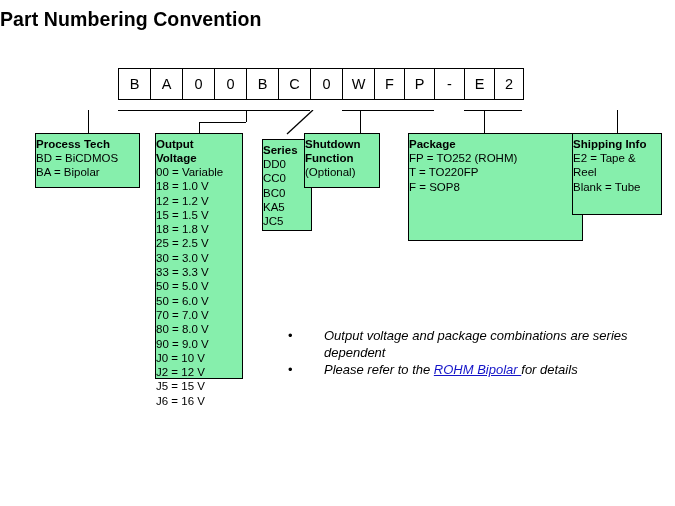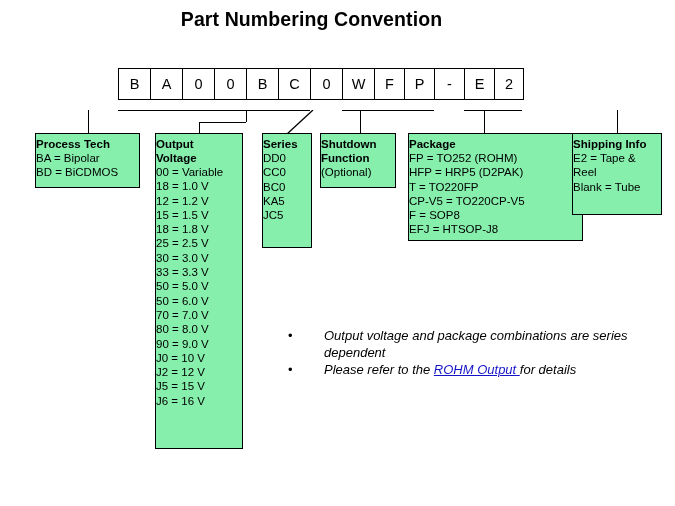--- a/index.html
+++ b/index.html
@@ -11,21 +11,20 @@
     color:#000000;
     overflow:hidden;
     position:relative;
   }
   #stage{position:absolute;left:0;top:0;width:675px;height:506px;}
 
   
   .title{
     position:absolute;
     left:0;top:8px;width:623px;
-    text-align:center;
     font-size:19.5px;
     font-weight:bold;
     letter-spacing:.1px;
   }
 
   
   .pn-strip{
     position:absolute;
     left:118px;top:68px;
     height:32px;
@@ -134,78 +133,75 @@
       <div class="vline" style="left: 360px; top: 110px; height: 23px;"></div>
       <div class="hline" style="left: 374px; top: 110px; width: 60px;"></div>
       <div class="vline" style="left: 484px; top: 110px; height: 23px;"></div>
       <div class="hline" style="left: 464px; top: 110px; width: 58px;"></div>
       <div class="vline" style="left: 617px; top: 110px; height: 23px;"></div>
     </div>
 
   <div id="legend-boxes">
       <div class="lbox" style="left: 35px; top: 133px; width: 105px; height: 55px;">
         <span class="hd">Process Tech</span>
+        <span class="ln">BD = BiCDMOS</span>
         <span class="ln">BA = Bipolar</span>
-        <span class="ln">BD = BiCDMOS</span>
-      </div>
-      <div class="lbox" style="left: 155px; top: 133px; width: 88px; height: 316px;">
+      </div>
+      <div class="lbox" style="left: 155px; top: 133px; width: 88px; height: 246px;">
         <span class="hd">Output</span>
         <span class="hd">Voltage</span>
         <span class="ln">00 = Variable</span>
         <span class="ln">18 = 1.0 V</span>
         <span class="ln">12 = 1.2 V</span>
         <span class="ln">15 = 1.5 V</span>
         <span class="ln">18 = 1.8 V</span>
         <span class="ln">25 = 2.5 V</span>
         <span class="ln">30 = 3.0 V</span>
         <span class="ln">33 = 3.3 V</span>
         <span class="ln">50 = 5.0 V</span>
         <span class="ln">50 = 6.0 V</span>
         <span class="ln">70 = 7.0 V</span>
         <span class="ln">80 = 8.0 V</span>
         <span class="ln">90 = 9.0 V</span>
         <span class="ln">J0 = 10 V</span>
         <span class="ln">J2 = 12 V</span>
         <span class="ln">J5 = 15 V</span>
         <span class="ln">J6 = 16 V</span>
       </div>
-      <div class="lbox" style="left: 262px; top: 133px; width: 50px; height: 115px;">
+      <div class="lbox" style="left: 262px; top: 139px; width: 50px; height: 92px;">
         <span class="hd">Series</span>
         <span class="ln">DD0</span>
         <span class="ln">CC0</span>
         <span class="ln">BC0</span>
         <span class="ln">KA5</span>
         <span class="ln">JC5</span>
       </div>
-      <div class="lbox" style="left: 320px; top: 133px; width: 76px; height: 55px;">
+      <div class="lbox" style="left: 304px; top: 133px; width: 76px; height: 55px;">
         <span class="hd">Shutdown</span>
         <span class="hd">Function</span>
         <span class="ln">(Optional)</span>
       </div>
       <div class="lbox" style="left: 408px; top: 133px; width: 175px; height: 108px;">
         <span class="hd">Package</span>
         <span class="ln">FP = TO252 (ROHM)</span>
-        <span class="ln">HFP = HRP5 (D2PAK)</span>
         <span class="ln">T = TO220FP</span>
-        <span class="ln">CP-V5 = TO220CP-V5</span>
         <span class="ln">F = SOP8</span>
-        <span class="ln">EFJ = HTSOP-J8</span>
       </div>
       <div class="lbox" style="left: 572px; top: 133px; width: 90px; height: 82px;">
         <span class="hd">Shipping Info</span>
         <span class="ln">E2 = Tape &amp;</span>
         <span class="ln">Reel</span>
         <span class="ln">Blank = Tube</span>
       </div>
     </div>
 
   <div class="notes" id="notes">
       <div class="note-row">
         <span class="bullet">•</span>
         <span class="note-text"><span>Output voltage and package combinations are series dependent</span></span>
       </div>
       <div class="note-row">
         <span class="bullet">•</span>
-        <span class="note-text"><span>Please refer to the </span><a class="link" href="#">ROHM Output </a><span>for details</span></span>
+        <span class="note-text"><span>Please refer to the </span><a class="link" href="#">ROHM Bipolar </a><span>for details</span></span>
       </div>
     </div>
 
 </div>
 
 </body></html>

